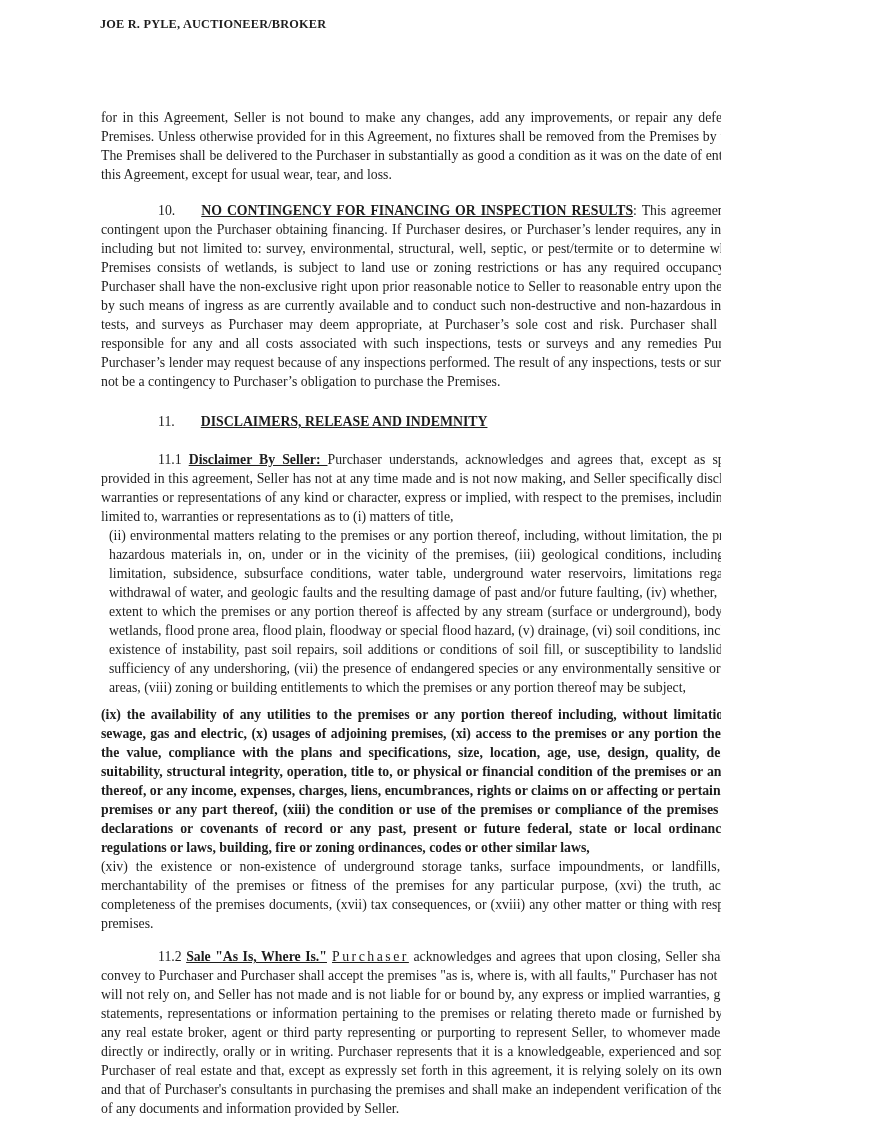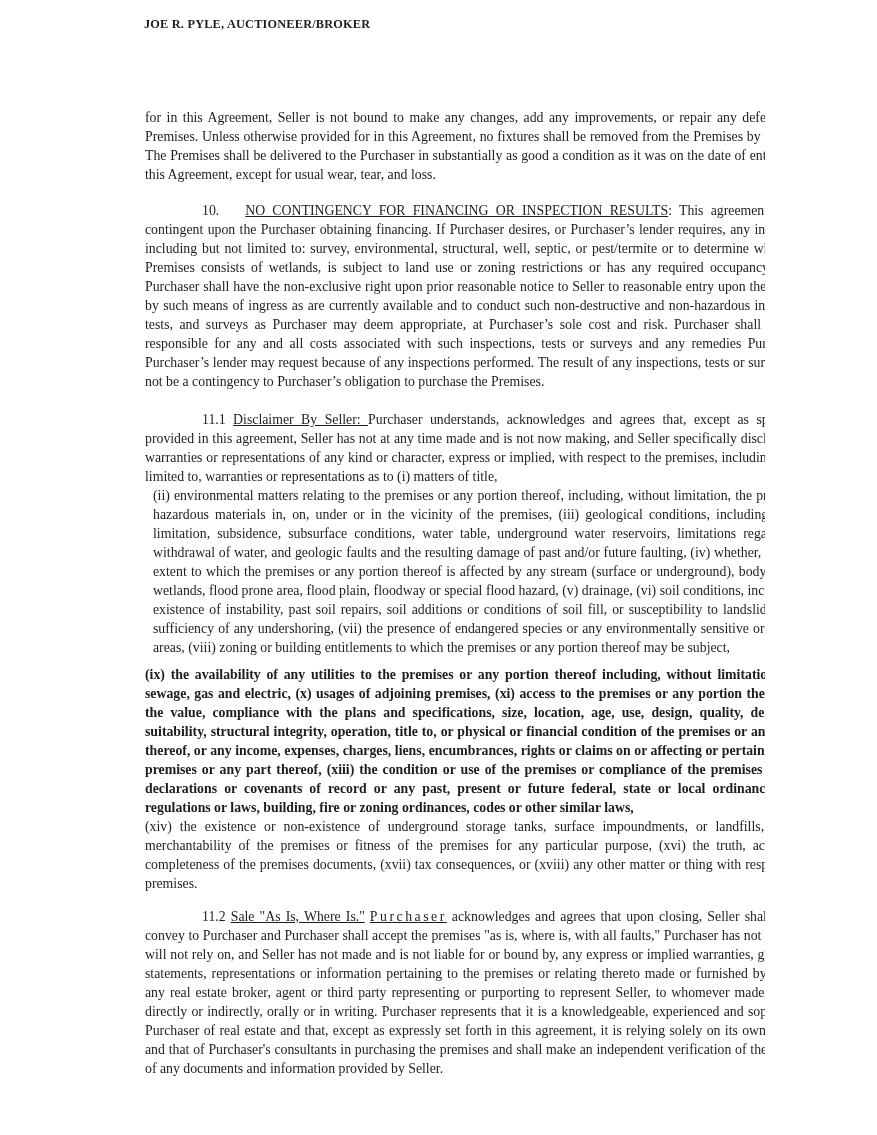--- a/index.html
+++ b/index.html
@@ -4,21 +4,20 @@
 <style>
   html, body { margin: 0; padding: 0; background: #ffffff; }
   .page {
     position: relative;
     width: 721px;
     height: 1135px;
     background: #ffffff;
     font-family: "Liberation Serif", "DejaVu Serif", serif;
     color: #1d1d1d;
     overflow: hidden;
-    margin-left: 44px;
   }
   .doc-header {
     position: absolute;
     left: 100px;
     top: 17px;
     font-size: 12.3px;
     font-weight: 700;
     letter-spacing: 0.2px;
     white-space: nowrap;
   }
@@ -31,21 +30,21 @@
     line-height: 19px;
   }
   .para {
     margin: 0;
     text-align: justify;
     text-align-last: left;
   }
   .first-indent { text-indent: 57px; }
   .tab { display: inline-block; width: 26px; }
   .sp  { display: inline-block; width: 5px; }
-  .u { text-decoration: underline; }
+  .u { text-decoration: underline; font-weight: bold; }
   .mt-s10   { margin-top: 17px; }
   .mt-s11h  { margin-top: 21px; }
   .mt-s111  { margin-top: 19px; }
   .mt-ix    { margin-top: 8px; font-weight: bold; }
   .mt-s112  { margin-top: 14px; }
   .clause-indent { padding-left: 8px; }
   .spaced-word { letter-spacing: 2.5px; word-spacing: 1px; text-decoration: underline; }
   .sig-row {
     margin-top: 5px;
     display: flex;
@@ -70,20 +69,21 @@
 <div class="page">
 
   <div class="doc-header">JOE R. PYLE, AUCTIONEER/BROKER</div>
 
   <div class="content">
 
     <p class="para"><span>for in this Agreement, Seller is not bound to make any changes, add any improvements, or repair any defects in the Premises. Unless otherwise provided for in this Agreement, no fixtures shall be removed from the Premises by the Seller.  The Premises shall be delivered to the Purchaser in substantially as good a condition as it was on the date of entering into this Agreement, except for usual wear, tear, and loss.</span></p>
 
     <p class="para first-indent mt-s10"><span>10.</span><span class="tab"></span><span class="u">NO CONTINGENCY FOR FINANCING OR INSPECTION RESULTS</span><span>: This agreement is NOT contingent upon the Purchaser obtaining financing. If Purchaser desires, or Purchaser’s lender requires, any inspections, including but not limited to: survey, environmental, structural, well, septic, or pest/termite or to determine whether the Premises consists of wetlands, is subject to land use or zoning restrictions or has any required occupancy permits, Purchaser shall have the non-exclusive right upon prior reasonable notice to Seller to reasonable entry upon the Premises by such means of ingress as are currently available and to conduct such non-destructive and non-hazardous inspections, tests, and surveys as Purchaser may deem appropriate, at Purchaser’s sole cost and risk. Purchaser shall be solely responsible for any and all costs associated with such inspections, tests or surveys and any remedies Purchaser or Purchaser’s lender may request because of any inspections performed. The result of any inspections, tests or surveys shall not be a contingency to Purchaser’s obligation to purchase the Premises.</span></p>
 
+    <p class="para first-indent mt-s11h"><span>11.</span><span class="tab"></span><span class="u">DISCLAIMERS, RELEASE AND INDEMNITY</span></p>
 
     <p class="para first-indent mt-s111"><span>11.1 </span><span class="u">Disclaimer By Seller: </span><span> Purchaser understands, acknowledges and agrees that, except as specifically provided in this agreement, Seller has not at any time made and is not now making, and Seller specifically disclaims, any warranties or representations of any kind or character, express or implied, with respect to the premises, including, but not limited to, warranties or representations as to (i) matters of title,</span></p>
 
     <p class="para clause-indent"><span>(ii) environmental matters relating to the premises or any portion thereof, including, without limitation, the presence of hazardous materials in, on, under or in the vicinity of the premises, (iii) geological conditions, including, without limitation, subsidence, subsurface conditions, water table, underground water reservoirs, limitations regarding the withdrawal of water, and geologic faults and the resulting damage of past and/or future faulting, (iv) whether, and to the extent to which the premises or any portion thereof is affected by any stream (surface or underground), body of water, wetlands, flood prone area, flood plain, floodway or special flood hazard, (v) drainage, (vi) soil conditions, including the existence of instability, past soil repairs, soil additions or conditions of soil fill, or susceptibility to landslides, or the sufficiency of any undershoring, (vii) the presence of endangered species or any environmentally sensitive or protected areas, (viii) zoning or building entitlements to which the premises or any portion thereof may be subject,</span></p>
 
     <p class="para mt-ix"><span>(ix) the availability of any utilities to the premises or any portion thereof including, without limitation, water, sewage, gas and electric, (x) usages of adjoining premises,  (xi) access to the premises or any portion thereof, (xii) the value, compliance with the plans and specifications, size, location, age, use, design, quality, description, suitability, structural integrity, operation, title to, or physical or financial condition of the premises or any portion thereof, or any income, expenses, charges, liens, encumbrances, rights or claims on or affecting or pertaining to the premises or any part thereof, (xiii) the condition or use of the premises or compliance of the premises with any declarations or covenants of record or any past, present or future federal, state or local ordinances, rules, regulations or laws, building, fire or zoning ordinances, codes or other similar laws,</span></p>
 
     <p class="para"><span>(xiv) the existence or non-existence of underground storage tanks, surface impoundments, or landfills, (xv) the merchantability of the premises or fitness of the premises for any particular purpose, (xvi) the truth, accuracy or completeness of the premises documents, (xvii) tax consequences, or (xviii) any other matter or thing with respect to the premises.</span></p>
 
     <p class="para first-indent mt-s112"><span>11.2 </span><span class="u">Sale "As Is, Where Is."</span><span class="sp"></span><span class="spaced-word">Purchaser</span><span> acknowledges and agrees that upon closing, Seller shall sell and convey to Purchaser and Purchaser shall accept the premises "as is, where is, with all faults," Purchaser has not relied and will not rely on, and Seller has not made and is not liable for or bound by, any express or implied warranties, guarantees, statements, representations or information pertaining to the premises or relating thereto made or furnished by Seller or any real estate broker, agent or third party representing or purporting to represent Seller, to whomever made or given, directly or indirectly, orally or in writing. Purchaser represents that it is a knowledgeable, experienced and sophisticated Purchaser of real estate and that, except as expressly set forth in this agreement, it is relying solely on its own expertise and that of Purchaser's consultants in purchasing the premises and shall make an independent verification of the accuracy of any documents and information provided by Seller.</span></p>

